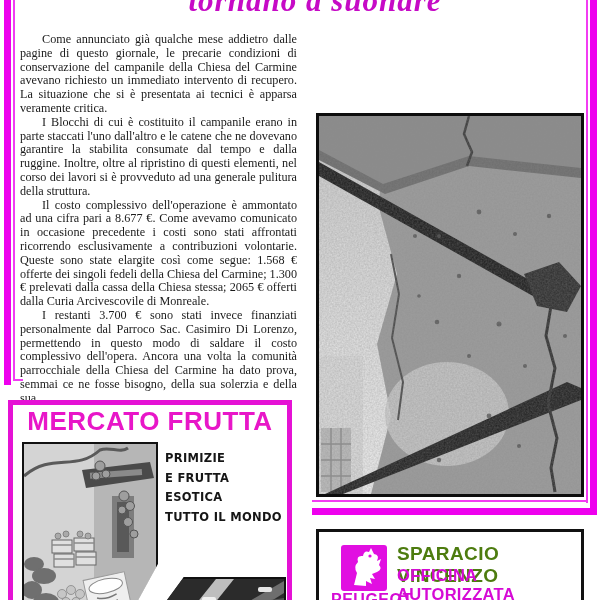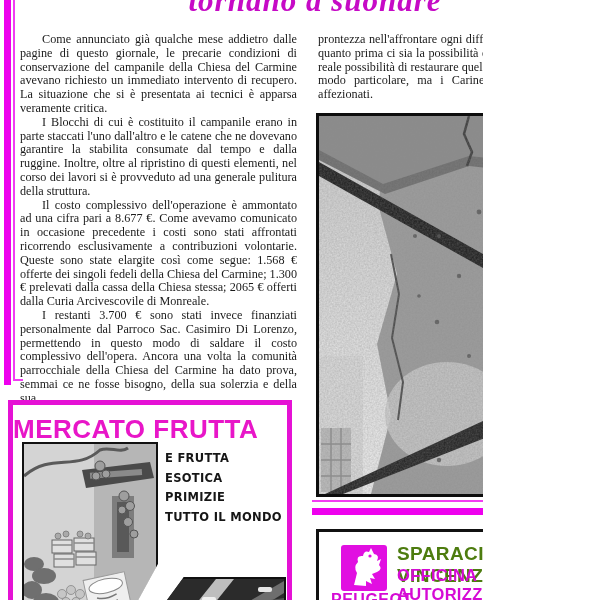--- a/index.html
+++ b/index.html
@@ -1,16 +1,16 @@
 <!DOCTYPE html>
 <html><head>
 <meta charset="utf-8">
 <style>
   html,body{margin:0;padding:0;background:#fff;}
-  .page{position:relative;width:483px;height:600px;overflow:hidden;background:#fff;
+  .page{position:relative;width:600px;height:600px;overflow:hidden;background:#fff;
         font-family:"Liberation Serif",serif;color:#1a1a1a;}
 
   
   .bar{position:absolute;background:#ee00ee;}
   .bar.thin{background:#f23cf2;}
 
   
   .headline{position:absolute;top:-17px;left:15px;width:600px;text-align:center;
     font-family:"Liberation Serif",serif;font-style:italic;font-weight:bold;
     font-size:31px;color:#c60ac6;letter-spacing:1px;}
@@ -22,23 +22,23 @@
   .col-left{left:20px;width:277px;}
   .col-right{left:318px;width:266px;}
 
   
   .photo-frame{position:absolute;border:3px solid #0d0d0d;background:#9a9a9a;overflow:hidden;}
   .photo-frame svg{display:block;}
 
   
   .mercato{position:absolute;left:8px;top:400px;width:274px;height:215px;
     border:5px solid #e511d5;background:#fff;}
-  .mercato-title{position:absolute;top:1px;left:0;width:100%;text-align:left;
+  .mercato-title{position:absolute;top:1px;left:0;width:100%;text-align:center;
     font-family:"Liberation Sans",sans-serif;font-weight:900;font-size:26px;
-    letter-spacing:.5px;color:#e816c8;margin-top:8px;}
+    letter-spacing:.5px;color:#e816c8;}
   .m-photo{position:absolute;left:9px;top:37px;width:132px;height:170px;
     border:2px solid #111;background:#cfcfcf;overflow:hidden;
     clip-path:polygon(0 0,100% 0,100% 70%,79% 100%,0 100%);}
   .m-photo2{position:absolute;left:135px;top:172px;width:134px;height:45px;
     border:2px solid #111;background:#2a2a2a;overflow:hidden;
     clip-path:polygon(26% 0,100% 0,100% 100%,0 100%);}
   .m-lines{position:absolute;left:152px;top:44px;width:118px;
     font-family:"DejaVu Sans",sans-serif;font-weight:bold;font-size:11.5px;
     line-height:19.5px;color:#161616;letter-spacing:.3px;}
 
@@ -66,23 +66,20 @@
   <div class="bar thin" style="left:312px;top:500px;width:276px;height:2px;"></div>
   <div class="bar" style="left:312px;top:508px;width:285px;height:7px;"></div>
 
   <div class="headline">tornano a suonare</div>
 
   <div class="col col-left">
     <p>Come annunciato già qualche mese addietro dalle pagine di questo giornale, le precarie condizioni di conservazione del campanile della Chiesa del Carmine avevano richiesto un immediato intervento di recupero. La situazione che si è presentata ai tecnici è apparsa veramente critica.</p>
     <p>I Blocchi di cui è costituito il campanile erano in parte staccati l'uno dall'altro e le catene che ne dovevano garantire la stabilita consumate dal tempo e dalla ruggine. Inoltre, oltre al ripristino di questi elementi, nel corso dei lavori si è provveduto ad una generale pulitura della struttura.</p>
     <p>Il costo complessivo dell'operazione è ammontato ad una cifra pari a 8.677 €. Come avevamo comunicato in occasione precedente i costi sono stati affrontati ricorrendo esclusivamente a contribuzioni volontarie. Queste sono state elargite così come segue: 1.568 € offerte dei singoli fedeli della Chiesa del Carmine; 1.300 € prelevati dalla cassa della Chiesa stessa; 2065 € offerti dalla Curia Arcivescovile di Monreale.</p>
     <p>I restanti 3.700 € sono stati invece finanziati personalmente dal Parroco Sac. Casimiro Di Lorenzo, permettendo in questo modo di saldare il costo complessivo dell'opera. Ancora una volta la comunità parrocchiale della Chiesa del Carmine ha dato prova, semmai ce ne fosse bisogno, della sua solerzia e della sua</p>
-  </div>
-  <div class="col col-right">
-    <p class="noindent">prontezza nell'affrontare ogni difficoltà. Speriamo che quanto prima ci sia la possibilità di annunciare loro la reale possibilità di restaurare quella Chiesa cui, loro in modo particolare, ma i Carinesi tutti sono tanto affezionati.</p>
   </div>
 
   <div class="photo-frame" style="left:316px;top:113px;width:262px;height:378px;">
     <svg width="262" height="378" viewBox="0 0 262 378" preserveAspectRatio="none">
       <defs>
         <filter id="grain" x="0" y="0" width="100%" height="100%">
           <feTurbulence type="fractalNoise" baseFrequency="0.6" numOctaves="3" stitchTiles="stitch" result="n"></feTurbulence>
           <feColorMatrix in="n" type="matrix" values="0 0 0 0 0.25  0 0 0 0 0.25  0 0 0 0 0.25  0 0 0 0.45 0"></feColorMatrix>
         </filter>
         <linearGradient id="sky" x1="0" y1="0" x2="0" y2="1">
@@ -187,22 +184,22 @@
         </g>
         <g transform="rotate(-12 82 148)">
           <rect x="62" y="132" width="42" height="34" fill="#efefef" stroke="#999"></rect>
           <ellipse cx="83" cy="142" rx="17" ry="7" fill="#fff" stroke="#888"></ellipse>
           <path d="M72 152 q8 4 20 0 M74 158 q8 4 18 0" stroke="#777" stroke-width="1.5" fill="none"></path>
         </g>
       </svg>
     </div>
 
     <div class="m-lines">
+      <div>PRIMIZIE</div>
       <div>E FRUTTA ESOTICA</div>
-      <div>PRIMIZIE</div>
       <div>TUTTO IL MONDO</div>
 
     </div>
 
     <div class="m-photo2">
       <svg width="134" height="45" viewBox="0 0 134 45" preserveAspectRatio="none">
         <rect width="134" height="45" fill="#2b2b2b"></rect>
         <polygon points="30,45 66,0 84,0 48,45" fill="#d8d8d8" opacity="0.85"></polygon>
         <polygon points="86,30 134,2 134,14 96,38" fill="#6e6e6e"></polygon>
         <rect x="52" y="18" width="14" height="5" rx="2" fill="#f0f0f0"></rect>

